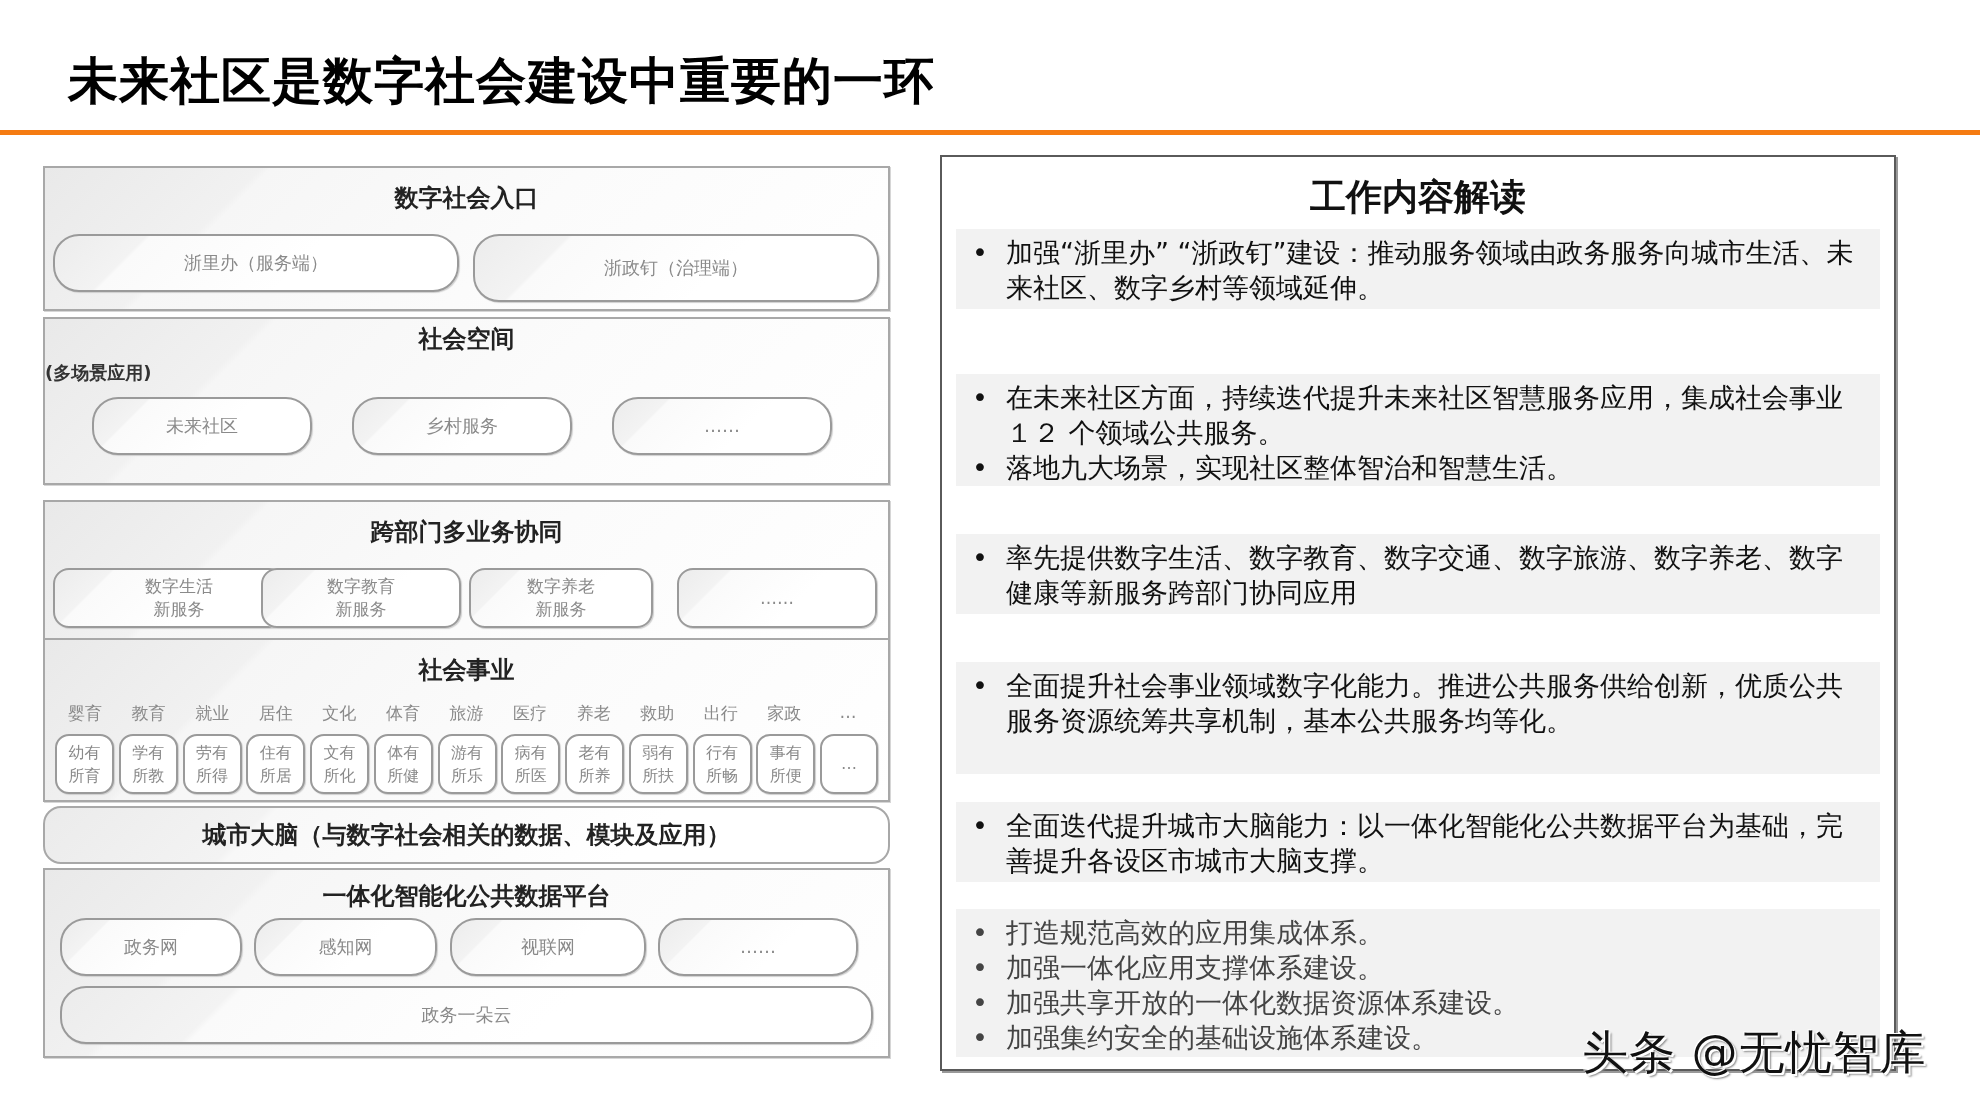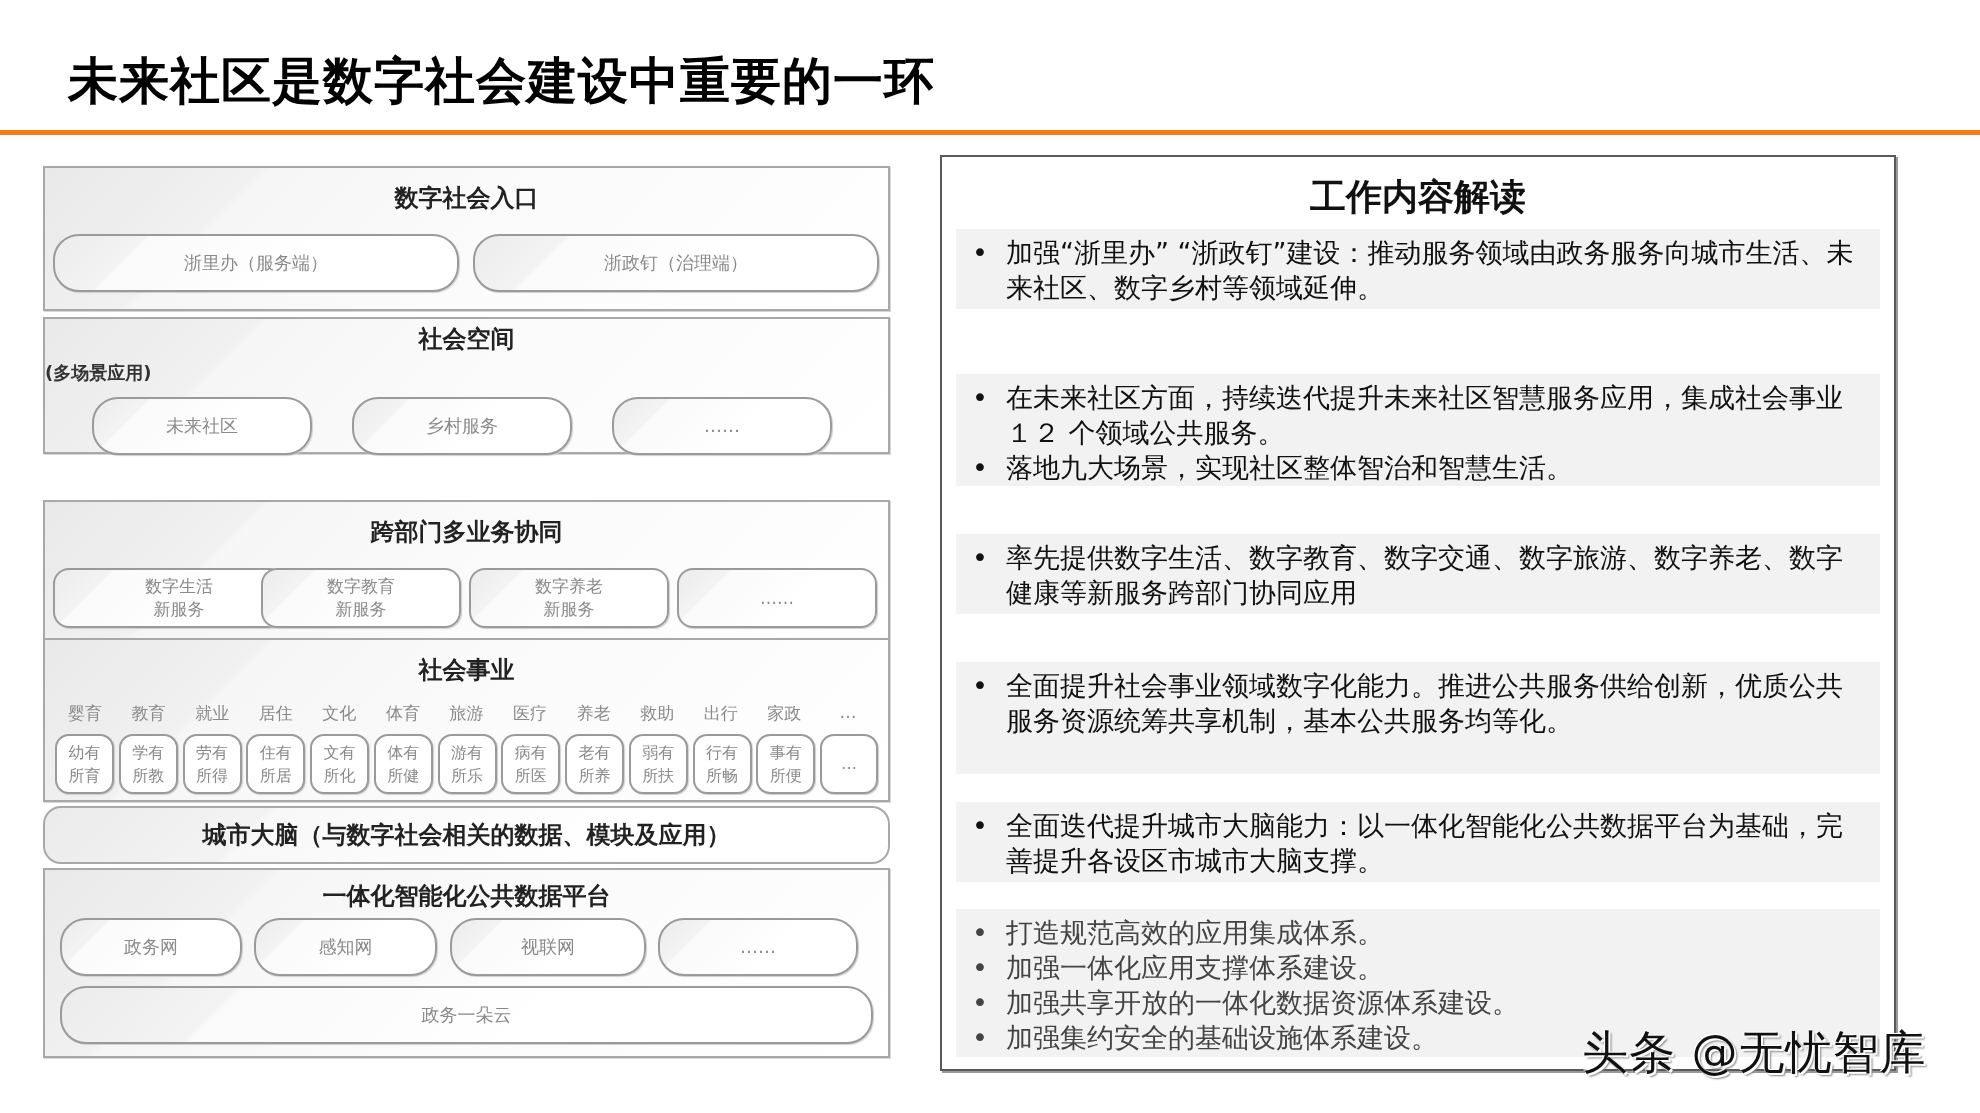--- a/index.html
+++ b/index.html
@@ -97,26 +97,26 @@
 <div class="title">未来社区是数字社会建设中重要的一环</div>
 <div class="orange-rule" style="background:#f57b12"></div>
 
 <div>
 
   <div class="layer" style="top:166px;height:145px;">
     <div class="layer-title" style="top:14px;">数字社会入口</div>
     <div class="pill" style="left:8px;top:66px;width:406px;height:58px;">
       <span>浙里办（服务端）</span>
     </div>
-    <div class="pill" style="left:428px;top:66px;width:406px;height:58px;">
+    <div class="pill" style="left:428px;top:66px;width:406px;height:68px;">
       <span>浙政钉（治理端）</span>
     </div>
   </div>
 
-  <div class="layer" style="top:317px;height:137px;padding-left:32px;">
+  <div class="layer" style="top:317px;height:168px;padding-left:32px;">
     <div class="layer-title" style="top:4px;">社会空间</div>
     <div class="layer-sub" style="top:42px;">(多场景应用)</div>
     <div class="pill" style="left:47px;top:78px;width:220px;height:58px;">
       <span>未来社区</span>
     </div>
     <div class="pill" style="left:307px;top:78px;width:220px;height:58px;">
       <span>乡村服务</span>
     </div>
     <div class="pill" style="left:567px;top:78px;width:220px;height:58px;">
       <span>……</span>
@@ -124,21 +124,21 @@
   </div>
 
   <div class="layer" style="top:488px;height:145px;margin-top:12px;">
     <div class="layer-title" style="top:14px;">跨部门多业务协同</div>
     <div class="pill small" style="left:8px;top:66px;width:232px;height:60px;padding-left:20px;">
       <span><span>数字生活</span><br><span>新服务</span></span>
     </div>
     <div class="pill small" style="left:216px;top:66px;width:200px;height:60px;">
       <span><span>数字教育</span><br><span>新服务</span></span>
     </div>
-    <div class="pill small" style="left:424px;top:66px;width:200px;height:60px;">
+    <div class="pill small" style="left:424px;top:66px;width:184px;height:60px;">
       <span><span>数字养老</span><br><span>新服务</span></span>
     </div>
     <div class="pill small" style="left:632px;top:66px;width:200px;height:60px;">
       <span>……</span>
     </div>
   </div>
 
   <div class="layer" style="top:638px;height:164px;">
     <div class="layer-title" style="top:14px;">社会事业</div>
     <div class="row-labels">

